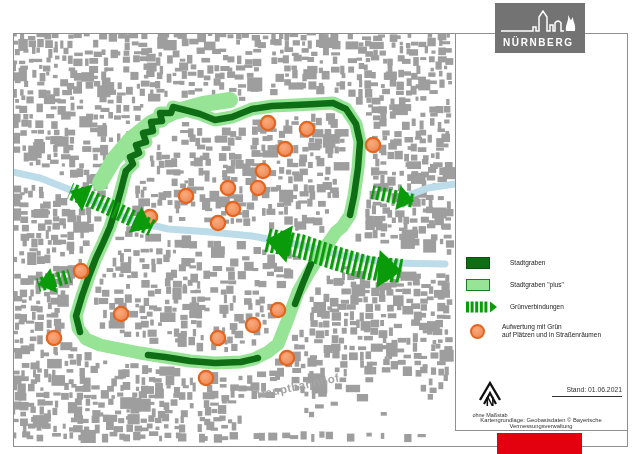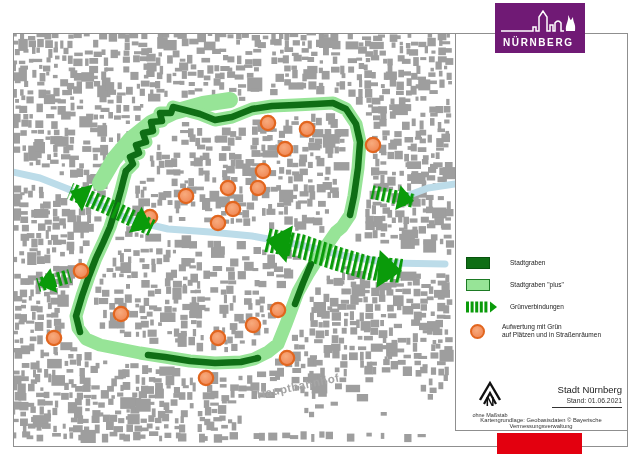--- a/index.html
+++ b/index.html
@@ -1770,21 +1770,21 @@
         <circle cx="121" cy="314" r="7.2" fill="url(#dotg)" stroke="#e2661f" stroke-width="2.2"></circle>
         <circle cx="54" cy="338" r="7.2" fill="url(#dotg)" stroke="#e2661f" stroke-width="2.2"></circle>
         <circle cx="218" cy="338" r="7.2" fill="url(#dotg)" stroke="#e2661f" stroke-width="2.2"></circle>
         <circle cx="206" cy="378" r="7.2" fill="url(#dotg)" stroke="#e2661f" stroke-width="2.2"></circle>
         <circle cx="278" cy="310" r="7.2" fill="url(#dotg)" stroke="#e2661f" stroke-width="2.2"></circle>
         <circle cx="253" cy="325" r="7.2" fill="url(#dotg)" stroke="#e2661f" stroke-width="2.2"></circle>
         <circle cx="287" cy="358" r="7.2" fill="url(#dotg)" stroke="#e2661f" stroke-width="2.2"></circle>
       </g>
     </svg>
 
-  <div class="logo" id="logo-box" style="background: #701a75;">
+  <div class="logo" id="logo-box" style="background: #737373;">
     <svg class="logo-skyline" width="90" height="32" viewBox="0 0 90 32">
       <path d="M6,27 H38 V23 H41 V27 H44 V13 L48,7 L52,13 V27 H55 V21 H58 V27 H60 V19 Q63,15 66,19 V27 H69" fill="none" stroke="#fff" stroke-width="1.5"></path>
       <path d="M71,27 C70,20 74,18 73,11 C76,16 75,18 78,13 C78,19 81,19 80,27 Z" fill="#fff"></path>
     </svg>
     <div class="logo-text">NÜRNBERG</div>
   </div>
 
 
   <div class="legend">
     <div class="legend-row">
@@ -1818,21 +1818,20 @@
   <div class="north-block">
     <svg width="40" height="30" viewBox="0 0 40 30">
       <path d="M10,23 L20,6 L30,23" fill="none" stroke="#111" stroke-width="2.4"></path>
       <path d="M14,27 L20,16 L26,27" fill="none" stroke="#111" stroke-width="2.2"></path>
       <text x="20" y="29" text-anchor="middle" font-size="12" font-weight="bold" font-family="Liberation Sans, sans-serif" fill="#111">N</text>
     </svg>
     <div class="scale-note">ohne Maßstab</div>
   </div>
 
   <div class="stamp">
-    <div class="stamp-city">Stadt Nürnberg</div>
     <div class="stamp-date">Stand: 01.06.2021</div>
     <div class="stamp-line"></div>
   </div>
 
   <div class="credit">Kartengrundlage: Geobasisdaten © Bayerische Vermessungsverwaltung</div>
 
   <div class="red-bar" id="red-bar" style="background: rgb(227, 0, 15);"></div>
 
 </div>
 

